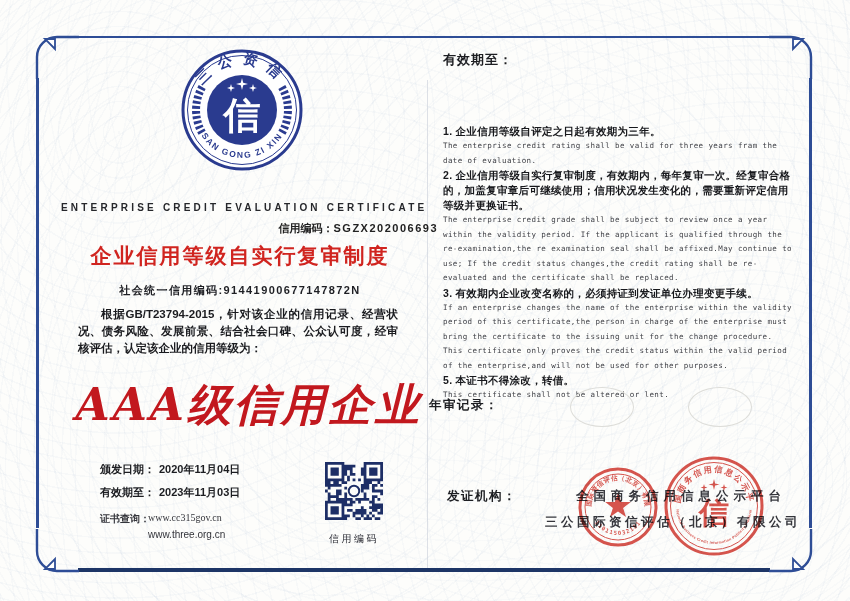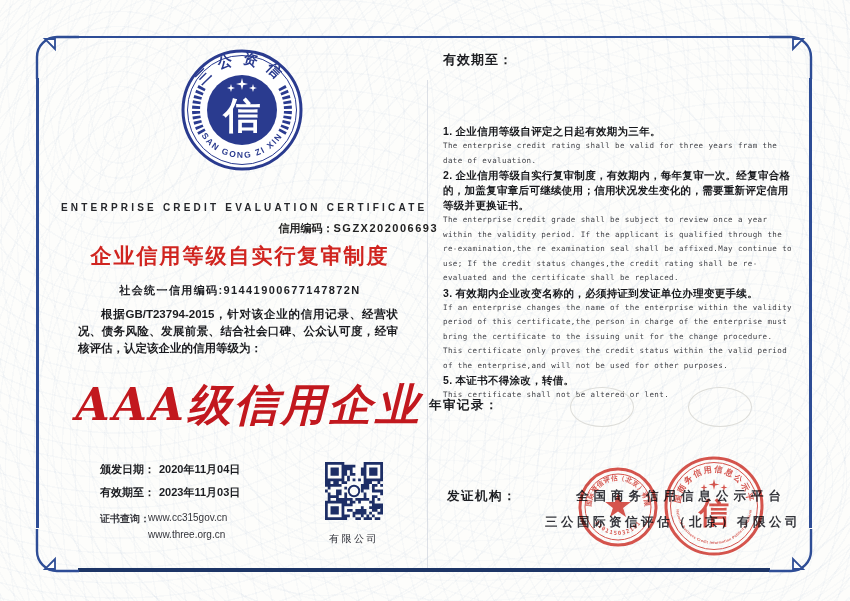--- a/index.html
+++ b/index.html
@@ -42,21 +42,21 @@
   .social{left:30px;top:283px;width:420px;text-align:center;font-size:11px;font-weight:bold;color:#1e1f24;letter-spacing:1.4px;white-space:nowrap;}
   .para{left:78px;top:306px;width:320px;font-size:11.5px;font-weight:600;color:#1a1b1f;
     line-height:17px;text-align:justify;text-indent:2em;}
   .rating{left:58px;top:376px;width:364px;text-align:right;
     font-family:"DejaVu Serif",serif;font-weight:bold;font-size:44px;color:#c2181e;letter-spacing:3px;white-space:nowrap;font-style:italic;}
   .meta-row{position:absolute;left:100px;font-size:11px;font-weight:bold;color:#1c1d21;white-space:nowrap;}
   .meta-row .val{margin-left:4px;text-align:right;}
   .m1{top:462px;} .m2{top:485px;}
   .query-label{left:100px;top:512px;font-size:10px;font-weight:bold;color:#34353b;}
   .url{position:absolute;left:148px;font-size:10px;color:#33343a;}
-  .u1{top:512px;} .u2{top:529px;}
+  .u1{top:512px;font-family:Liberation Serif, serif;} .u2{top:529px;}
   .qr{left:325px;top:462px;width:58px;height:58px;}
   .qr-caption{left:313px;top:532px;width:82px;text-align:center;font-size:10px;color:#2f3038;letter-spacing:2.5px;}
   
   .r-heading{left:443px;top:51px;font-size:13px;font-weight:bold;color:#1d1e22;letter-spacing:1px;}
   .r-items{left:443px;top:82px;width:356px;margin-top:42px;}
   .r-items .zh{font-size:10.5px;font-weight:600;color:#17181c;line-height:15px;letter-spacing:.3px;}
   .r-items .en{font-family:"DejaVu Sans Mono",monospace;font-size:7.5px;color:#3d3e44;line-height:14.5px;letter-spacing:.4px;}
   .annual-label{left:429px;top:397px;font-size:12.5px;font-weight:bold;color:#1d1e22;letter-spacing:1.5px;}
   .oval{position:absolute;width:62px;height:38px;border:1.5px solid #ddddd9;border-radius:50%;top:387px;}
   .o1{left:570px;} .o2{left:688px;}
@@ -150,21 +150,21 @@
   </div>
 
   <div class="abs query-label">证书查询：</div>
   <div class="url u1">www.cc315gov.cn</div>
   <div class="url u2">www.three.org.cn</div>
 
   <svg class="abs qr" id="qr-svg" viewBox="0 0 21 21">
       <path d="M7,1h1v1h-1zM8,1h1v1h-1zM9,1h1v1h-1zM10,1h1v1h-1zM7,2h1v1h-1zM8,2h1v1h-1zM9,2h1v1h-1zM13,2h1v1h-1zM7,3h1v1h-1zM9,3h1v1h-1zM13,3h1v1h-1zM7,4h1v1h-1zM9,4h1v1h-1zM10,4h1v1h-1zM13,4h1v1h-1zM8,5h1v1h-1zM8,6h1v1h-1zM10,6h1v1h-1zM12,6h1v1h-1zM0,7h1v1h-1zM1,7h1v1h-1zM3,7h1v1h-1zM4,7h1v1h-1zM6,7h1v1h-1zM7,7h1v1h-1zM14,7h1v1h-1zM15,7h1v1h-1zM16,7h1v1h-1zM19,7h1v1h-1zM0,8h1v1h-1zM1,8h1v1h-1zM2,8h1v1h-1zM3,8h1v1h-1zM4,8h1v1h-1zM5,8h1v1h-1zM13,8h1v1h-1zM14,8h1v1h-1zM15,8h1v1h-1zM17,8h1v1h-1zM18,8h1v1h-1zM20,8h1v1h-1zM1,9h1v1h-1zM7,9h1v1h-1zM13,9h1v1h-1zM14,9h1v1h-1zM15,9h1v1h-1zM17,9h1v1h-1zM0,10h1v1h-1zM4,10h1v1h-1zM5,10h1v1h-1zM13,10h1v1h-1zM17,10h1v1h-1zM18,10h1v1h-1zM19,10h1v1h-1zM20,10h1v1h-1zM1,11h1v1h-1zM4,11h1v1h-1zM5,11h1v1h-1zM7,11h1v1h-1zM14,11h1v1h-1zM20,11h1v1h-1zM1,12h1v1h-1zM2,12h1v1h-1zM3,12h1v1h-1zM4,12h1v1h-1zM7,12h1v1h-1zM14,12h1v1h-1zM17,12h1v1h-1zM18,12h1v1h-1zM1,13h1v1h-1zM4,13h1v1h-1zM5,13h1v1h-1zM6,13h1v1h-1zM7,13h1v1h-1zM8,13h1v1h-1zM9,13h1v1h-1zM11,13h1v1h-1zM12,13h1v1h-1zM13,13h1v1h-1zM14,13h1v1h-1zM15,13h1v1h-1zM17,13h1v1h-1zM19,13h1v1h-1zM7,14h1v1h-1zM9,14h1v1h-1zM10,14h1v1h-1zM12,14h1v1h-1zM16,14h1v1h-1zM17,14h1v1h-1zM7,15h1v1h-1zM8,15h1v1h-1zM9,15h1v1h-1zM17,15h1v1h-1zM18,15h1v1h-1zM19,15h1v1h-1zM20,15h1v1h-1zM13,16h1v1h-1zM16,16h1v1h-1zM17,16h1v1h-1zM18,16h1v1h-1zM19,16h1v1h-1zM20,16h1v1h-1zM8,17h1v1h-1zM9,17h1v1h-1zM11,17h1v1h-1zM12,17h1v1h-1zM13,17h1v1h-1zM14,17h1v1h-1zM17,17h1v1h-1zM18,17h1v1h-1zM20,17h1v1h-1zM10,18h1v1h-1zM11,18h1v1h-1zM12,18h1v1h-1zM13,18h1v1h-1zM14,18h1v1h-1zM16,18h1v1h-1zM19,18h1v1h-1zM20,18h1v1h-1zM7,19h1v1h-1zM8,19h1v1h-1zM10,19h1v1h-1zM13,19h1v1h-1zM15,19h1v1h-1zM17,19h1v1h-1zM7,20h1v1h-1zM11,20h1v1h-1zM12,20h1v1h-1zM14,20h1v1h-1zM15,20h1v1h-1zM16,20h1v1h-1zM18,20h1v1h-1zM19,20h1v1h-1zM0,0h7v7h-7zM1,1h5v5h-5zM2,2h3v3h-3zM14,0h7v7h-7zM15,1h5v5h-5zM16,2h3v3h-3zM0,14h7v7h-7zM1,15h5v5h-5zM2,16h3v3h-3z" fill="#1d2e66" fill-rule="evenodd"></path>
       <circle cx="10.5" cy="10.5" r="1.9" fill="none" stroke="#1d2e66" stroke-width="0.7"></circle>
     </svg>
-  <div class="abs qr-caption">有限公司</div>
+  <div class="abs qr-caption">信用编码</div>
 
   <div class="abs r-heading">有效期至：</div>
 
   <div class="abs r-items">
     <div class="zh">1. 企业信用等级自评定之日起有效期为三年。</div>
     <div class="en">The enterprise credit rating shall be valid for three years fram the date of evaluation.</div>
     <div class="zh">2. 企业信用等级自实行复审制度，有效期内，每年复审一次。经复审合格的，加盖复审章后可继续使用；信用状况发生变化的，需要重新评定信用等级并更换证书。</div>
     <div class="en">The enterprise credit grade shall be subject to review once a year within the validity period. If the applicant is qualified through the re-examination,the re examination seal shall be affixed.May continue to use; If the credit status changes,the credit rating shall be re-evaluated and the certificate shall be replaced.</div>
     <div class="zh">3. 有效期内企业改变名称的，必须持证到发证单位办理变更手续。</div>
     <div class="en">If an enterprise changes the name of the enterprise within the validity period of this certificate,the person in charge of the enterprise must bring the certificate to the issuing unit for the change procedure.</div>

